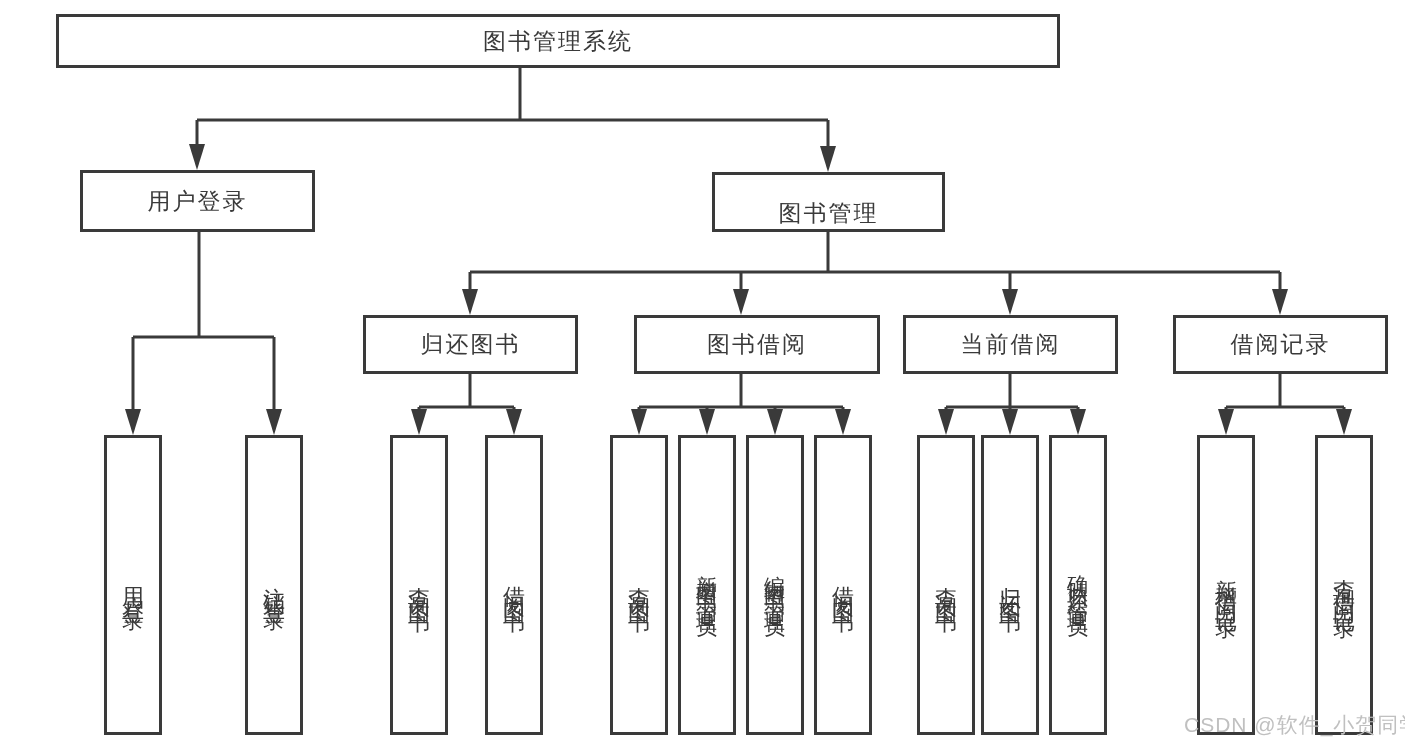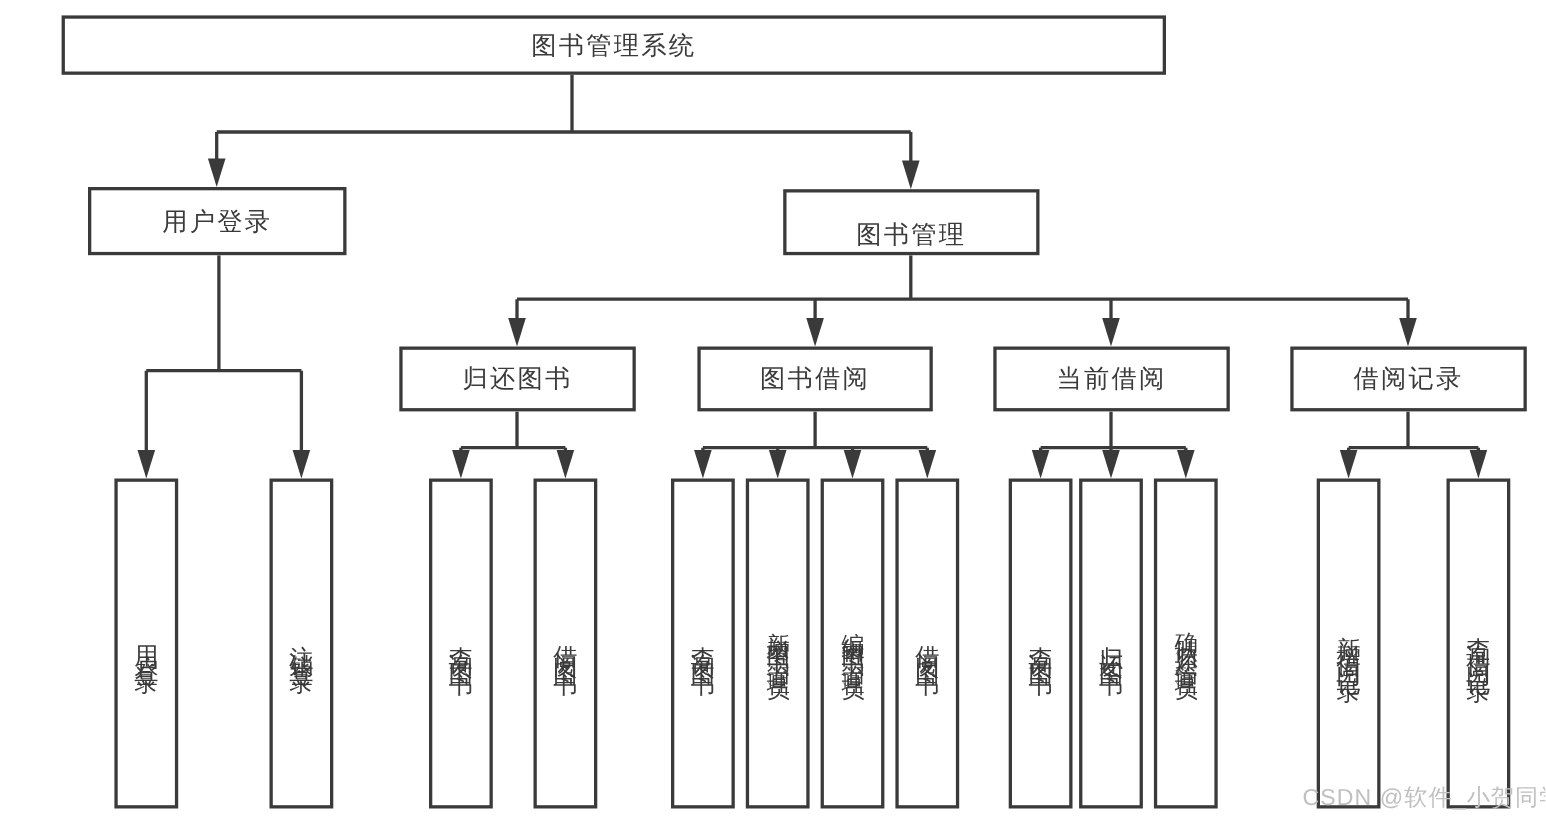--- a/index.html
+++ b/index.html
@@ -111,21 +111,21 @@
   <div class="node" style="left:80px;top:170px;width:235px;height:62px;">
     <span class="hlabel">用户登录</span>
   </div>
   <div class="node" style="left:712px;top:172px;width:233px;height:60px;align-items:flex-end;">
     <span class="hlabel">图书管理</span>
   </div>
 
   <div class="node" style="left:363px;top:315px;width:215px;height:59px;">
     <span class="hlabel">归还图书</span>
   </div>
-  <div class="node" style="left:634px;top:315px;width:214px;height:59px;font-family:Liberation Serif, serif;">
+  <div class="node" style="left:634px;top:315px;width:246px;height:59px;font-family:Liberation Serif, serif;">
     <span class="hlabel">图书借阅</span>
   </div>
   <div class="node" style="left:903px;top:315px;width:215px;height:59px;">
     <span class="hlabel">当前借阅</span>
   </div>
   <div class="node" style="left:1173px;top:315px;width:215px;height:59px;">
     <span class="hlabel">借阅记录</span>
   </div>
 
   <div class="node leaf" style="left:104px;">

